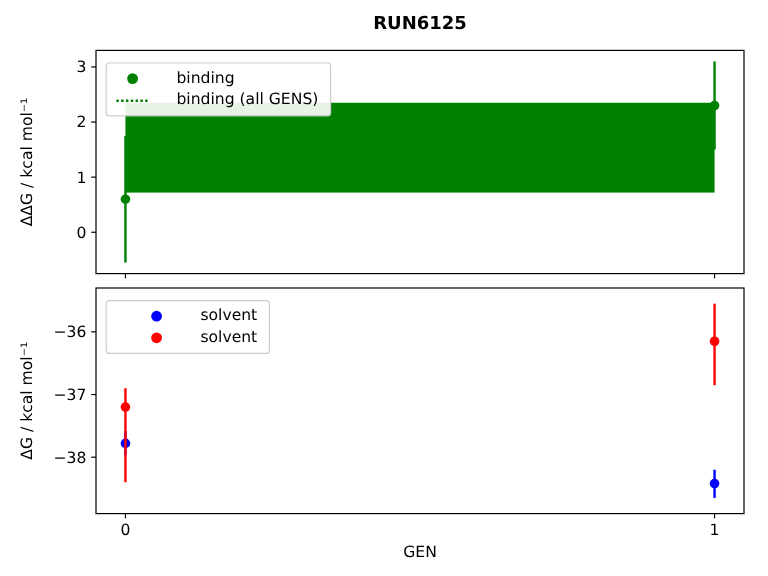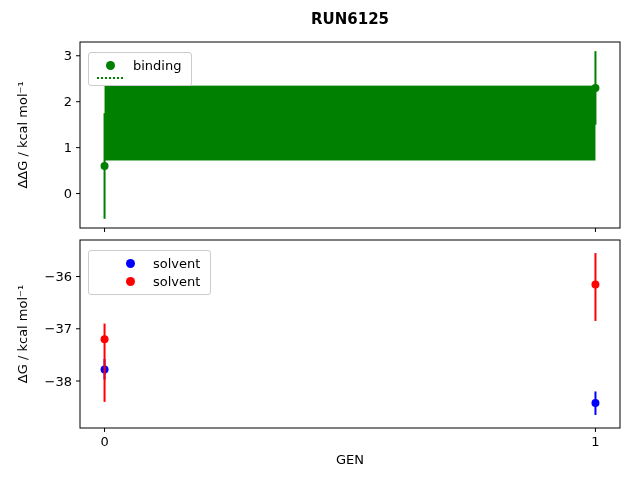--- a/index.html
+++ b/index.html
@@ -40,21 +40,21 @@
     padding: 6px 10px 6px 8px;
     display: flex;
     flex-direction: column;
     gap: 5px;
     font-size: 13px;
     line-height: 1;
   }
   .legend-item {
     display: flex;
     align-items: center;
-    gap: 10px;
+    gap: 24px;
     white-space: nowrap;
   }
   .legend-marker-slot {
     width: 26px;
     display: flex;
     justify-content: center;
     align-items: center;
   }
   .marker-dot {
     width: 9px;
@@ -125,20 +125,21 @@
     <div class="legend-item">
       <span class="legend-marker-slot">
         <span class="marker-dot" style="--c: #008000;"></span>
       </span>
       <span>binding</span>
     </div>
     <div class="legend-item">
       <span class="legend-marker-slot">
         <span class="marker-dotted-line" style="--c: #008000;"></span>
       </span>
+      <span>binding (all GENS)</span>
     </div>
   </div>
 
   <div class="legend" id="legend-bottom">
     <div class="legend-item">
       <span class="legend-marker-slot">
         <span class="marker-dot" style="--c: #0000ff;"></span>
       </span>
       <span>solvent</span>
     </div>

